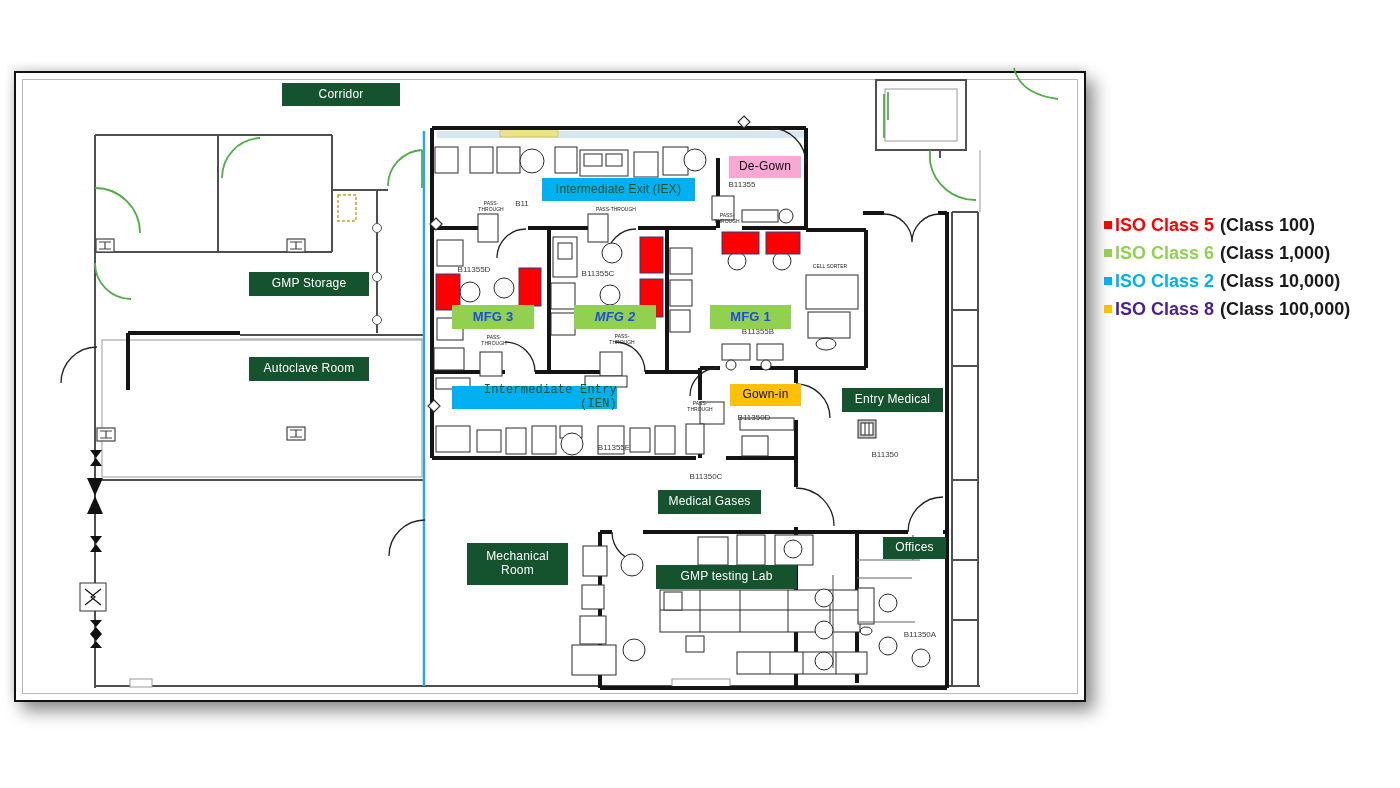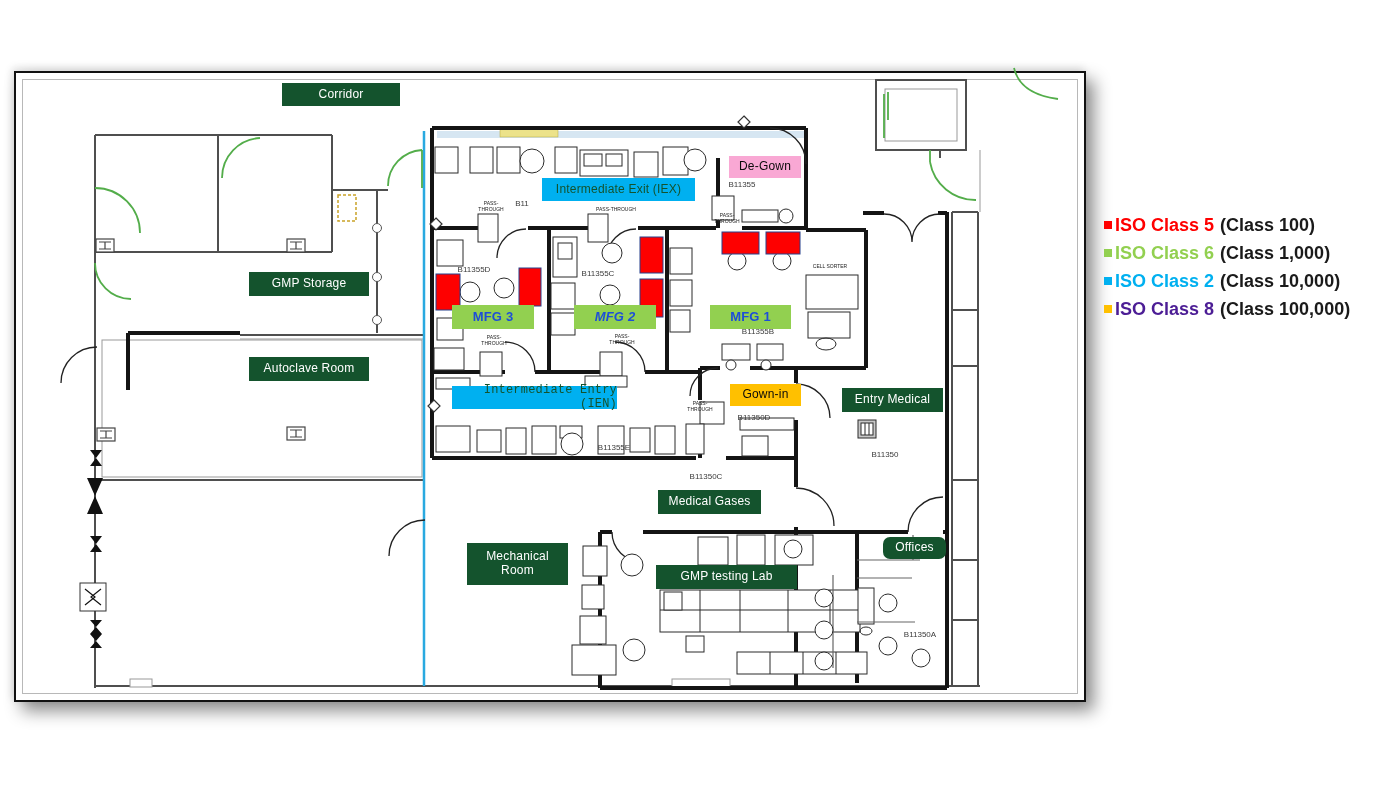--- a/index.html
+++ b/index.html
@@ -247,21 +247,21 @@
     </g>
   </svg>
 
   <div class="lbl lbl-black" style="left:282px;top:83px;width:118px;height:23px;">Corridor</div>
   <div class="lbl lbl-black" style="left:249px;top:272px;width:120px;height:24px;">GMP Storage</div>
   <div class="lbl lbl-black" style="left:249px;top:357px;width:120px;height:24px;">Autoclave Room</div>
   <div class="lbl lbl-black" style="left:842px;top:388px;width:101px;height:24px;">Entry Medical</div>
   <div class="lbl lbl-black" style="left:658px;top:490px;width:103px;height:24px;">Medical Gases</div>
   <div class="lbl lbl-black" style="left:467px;top:543px;width:101px;height:42px;padding:0 14px;box-sizing:border-box;">Mechanical Room</div>
   <div class="lbl lbl-black" style="left:656px;top:565px;width:141px;height:24px;">GMP testing Lab</div>
-  <div class="lbl lbl-black" style="left:883px;top:537px;width:63px;height:22px;border-radius:7px;">Offices</div>
+  <div class="lbl lbl-black" style="left:883px;top:537px;width:63px;height:22px;">Offices</div>
 
   <div class="lbl lbl-blue" style="left: 542px; top: 178px; width: 153px; height: 23px; background-color: rgb(0, 176, 240);">Intermediate Exit (IEX)</div>
   <div class="lbl lbl-blue" style="left: 452px; top: 386px; width: 165px; height: 23px; background-color: rgb(0, 176, 240); font-family: Liberation Mono, monospace;">Intermediate Entry (IEN)</div>
 
   <div class="lbl lbl-orange" style="left: 729px; top: 156px; width: 72px; height: 22px; background-color: #f9a8d4;">De-Gown</div>
   <div class="lbl lbl-orange" style="left: 730px; top: 384px; width: 71px; height: 22px; background-color: rgb(255, 192, 0);">Gown-in</div>
 
   <div class="lbl lbl-green" style="left: 452px; top: 305px; width: 82px; height: 24px; background-color: rgb(146, 208, 80);">MFG 3</div>
   <div class="lbl lbl-green" style="left: 574px; top: 305px; width: 82px; height: 24px; background-color: rgb(146, 208, 80); font-style: italic;">MFG 2</div>
   <div class="lbl lbl-green" style="left: 710px; top: 305px; width: 81px; height: 24px; background-color: rgb(146, 208, 80);">MFG 1</div>

